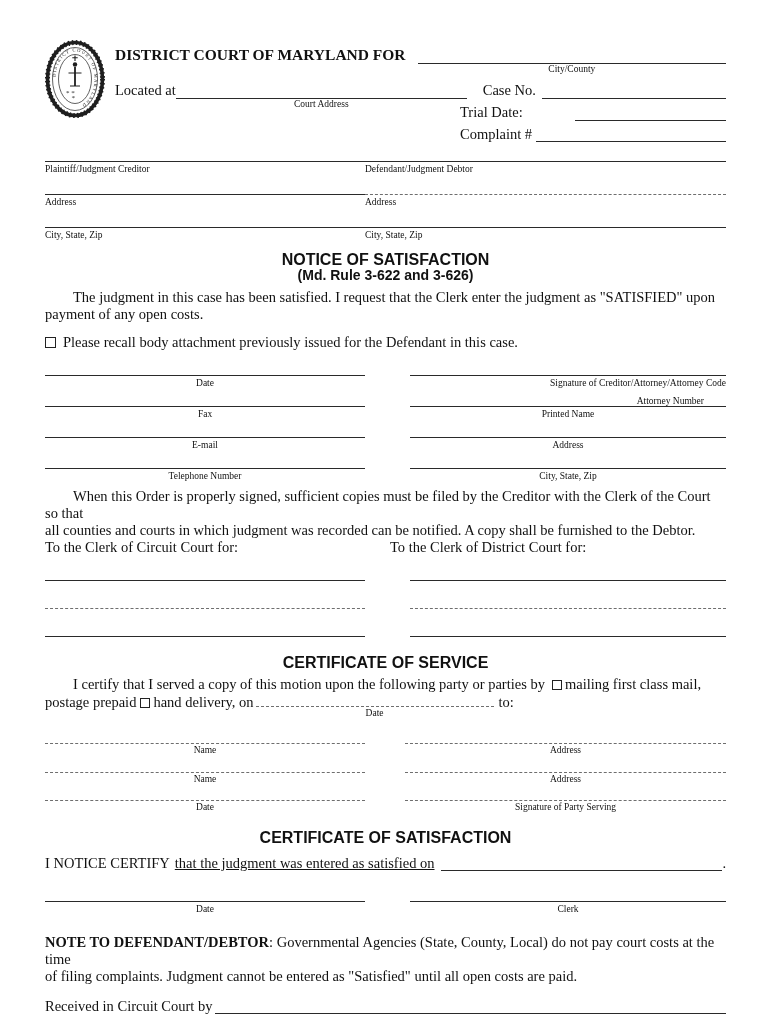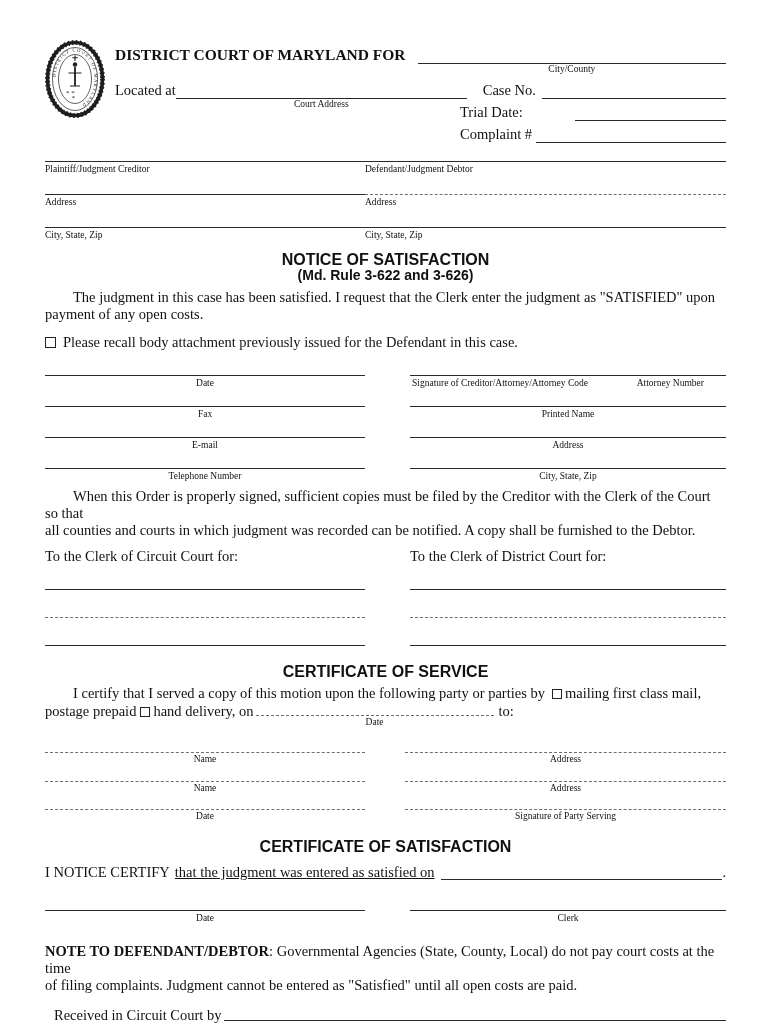--- a/index.html
+++ b/index.html
@@ -19,21 +19,21 @@
   .hfill { flex:1 1 0; border-bottom:1.3px solid #2a2a2a; height:16px; position:relative; }
   .sub { position:absolute; top:16px; left:0; right:0; font-size:9.5px; line-height:10px; }
   .sub-c { text-align:center; }
   .located-row { position:absolute; left:70px; top:82px; right:0; display:flex; align-items:flex-end; }
   .located-row .lab { white-space:nowrap; }
   .f-court-address { flex:294 1 0; }
   .f-caseno { flex:186 1 0; }
   .caseno { white-space:nowrap; padding:0 6px 0 16px; }
   .trial-row { position:absolute; left:415px; top:104px; right:0; display:flex; align-items:flex-end;gap:42px; }
   .trial-row .lab { padding-right:10px; }
-  .complaint-row { position:absolute; left:415px; top:126px; right:0; display:flex; align-items:center; }
+  .complaint-row { position:absolute; left:415px; top:126px; right:0; display:flex; align-items:flex-start; }
   .complaint-row .lab { padding-right:4px; }
 
   
   .parties { display:flex; margin-top:13px; }
   .col-l { width:320px; }
   .col-r { flex:1; }
   .pfield { height:33px; border-top:1.3px solid #2a2a2a; font-size:9.5px; padding-top:2px; }
   .pfield.last { height:22px; }
   .dashedline { border-top:1.3px dashed #6e6e6e !important; }
 
@@ -45,25 +45,25 @@
   .mt2{margin-top:2px}.mt4{margin-top:12px}.mt6{margin-top:6px}
 
   .recall-row { margin-top:11px; display:flex; align-items:center; }
   .cb { width:11px; height:11px; border:1.4px solid #222; flex:none; display:inline-block; background:#fff; }
   .recall-row .cb { margin-right:7px; }
 
   
   .sig { display:flex; gap:45px; margin-top:24px; }
   .sfield { height:31px; border-top:1.3px solid #2a2a2a; font-size:9.5px; padding-top:2px; text-align:center; }
   .sfield.last { height:20px; }
-  .srow1 { display:flex; justify-content:space-between; text-align:right; padding-left:2px; }
+  .srow1 { display:flex; justify-content:space-between; text-align:right; padding-left:2px;flex-direction:column; }
   .srow1 .attnum { padding-right:22px; }
 
   
-  .clerk-row { display:flex; gap:45px; margin-top:9px; }
+  .clerk-row { display:flex; gap:25px; }
   .brow { display:flex; gap:45px; }
   .bcell { border-bottom:1.3px solid #2a2a2a; }
   .bcell.l { width:320px; } .bcell.r { flex:1; }
   .h25{height:25px}.h28{height:28px}
   .bdash { border-bottom:1.3px dashed #6e6e6e !important; }
 
   
   .cos-para { margin-top:5px; line-height:17.5px; }
   .cb-inline { width:10px; height:10px; border:1.4px solid #222; display:inline-block; vertical-align:-1px; margin:0 3px 0 7px; }
   .inline-date { display:inline-block; width:238px; height:12px; border-bottom:1.3px dashed #6e6e6e; position:relative; margin:0 5px 0 2px; }
@@ -78,21 +78,21 @@
   .certify-row { display:flex; align-items:flex-end; margin-top:9px; line-height:16px; }
   .certify-row .lead { margin-right:5px; white-space:nowrap; }
   .certify-row .rest { white-space:nowrap;text-decoration:underline; }
   .cfill { flex:1; border-bottom:1.3px solid #2a2a2a; height:14px; margin-left:6px; }
   .dateclerk { display:flex; gap:45px; margin-top:30px; }
   .dateclerk .sfield { height:22px; }
   .note-para { margin-top:11px; line-height:17px; }
   .b { font-weight:bold; }
 
   
-  .received-row { display:flex; align-items:flex-start; margin-top:13px;margin-left:9px; }
+  .received-row { display:flex; align-items:center; margin-top:13px; }
   .received-row .cfill { margin-left:2px; }
   .form-id { margin-top:10px; font-size:14px; }
 </style>
 </head>
 <body>
 
 <div class="page">
   <div class="content">
 
     <div class="header">

